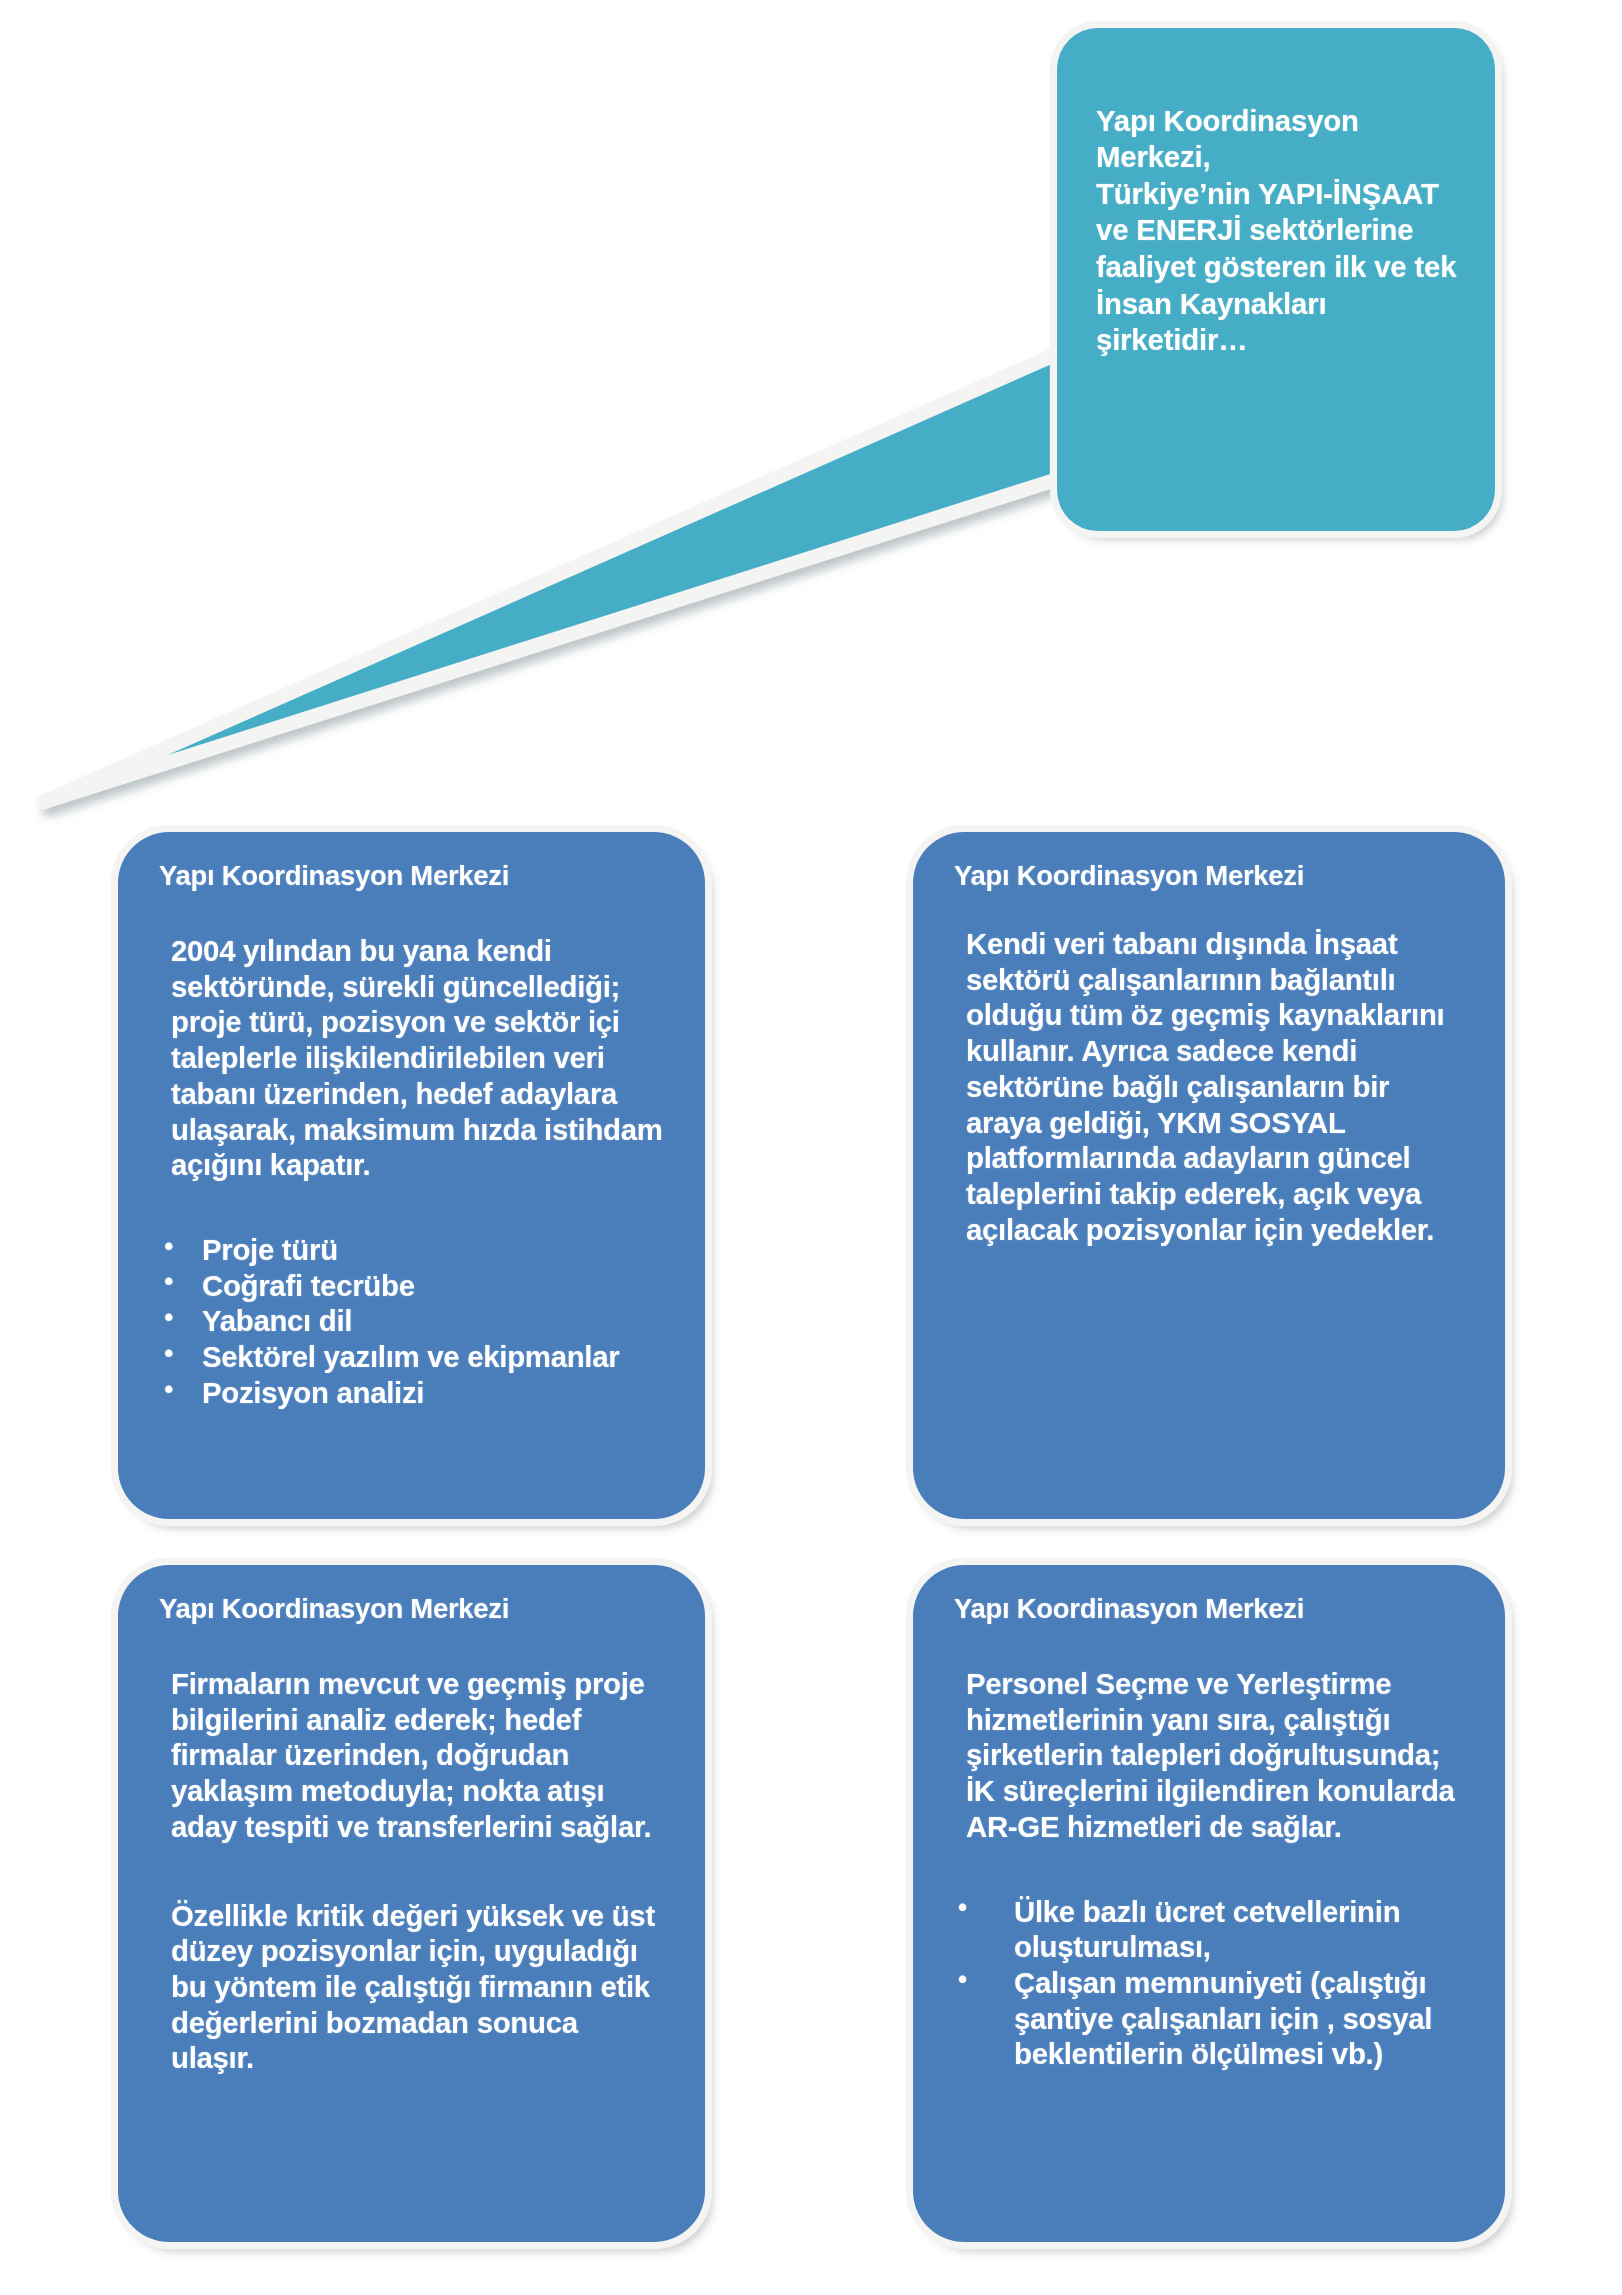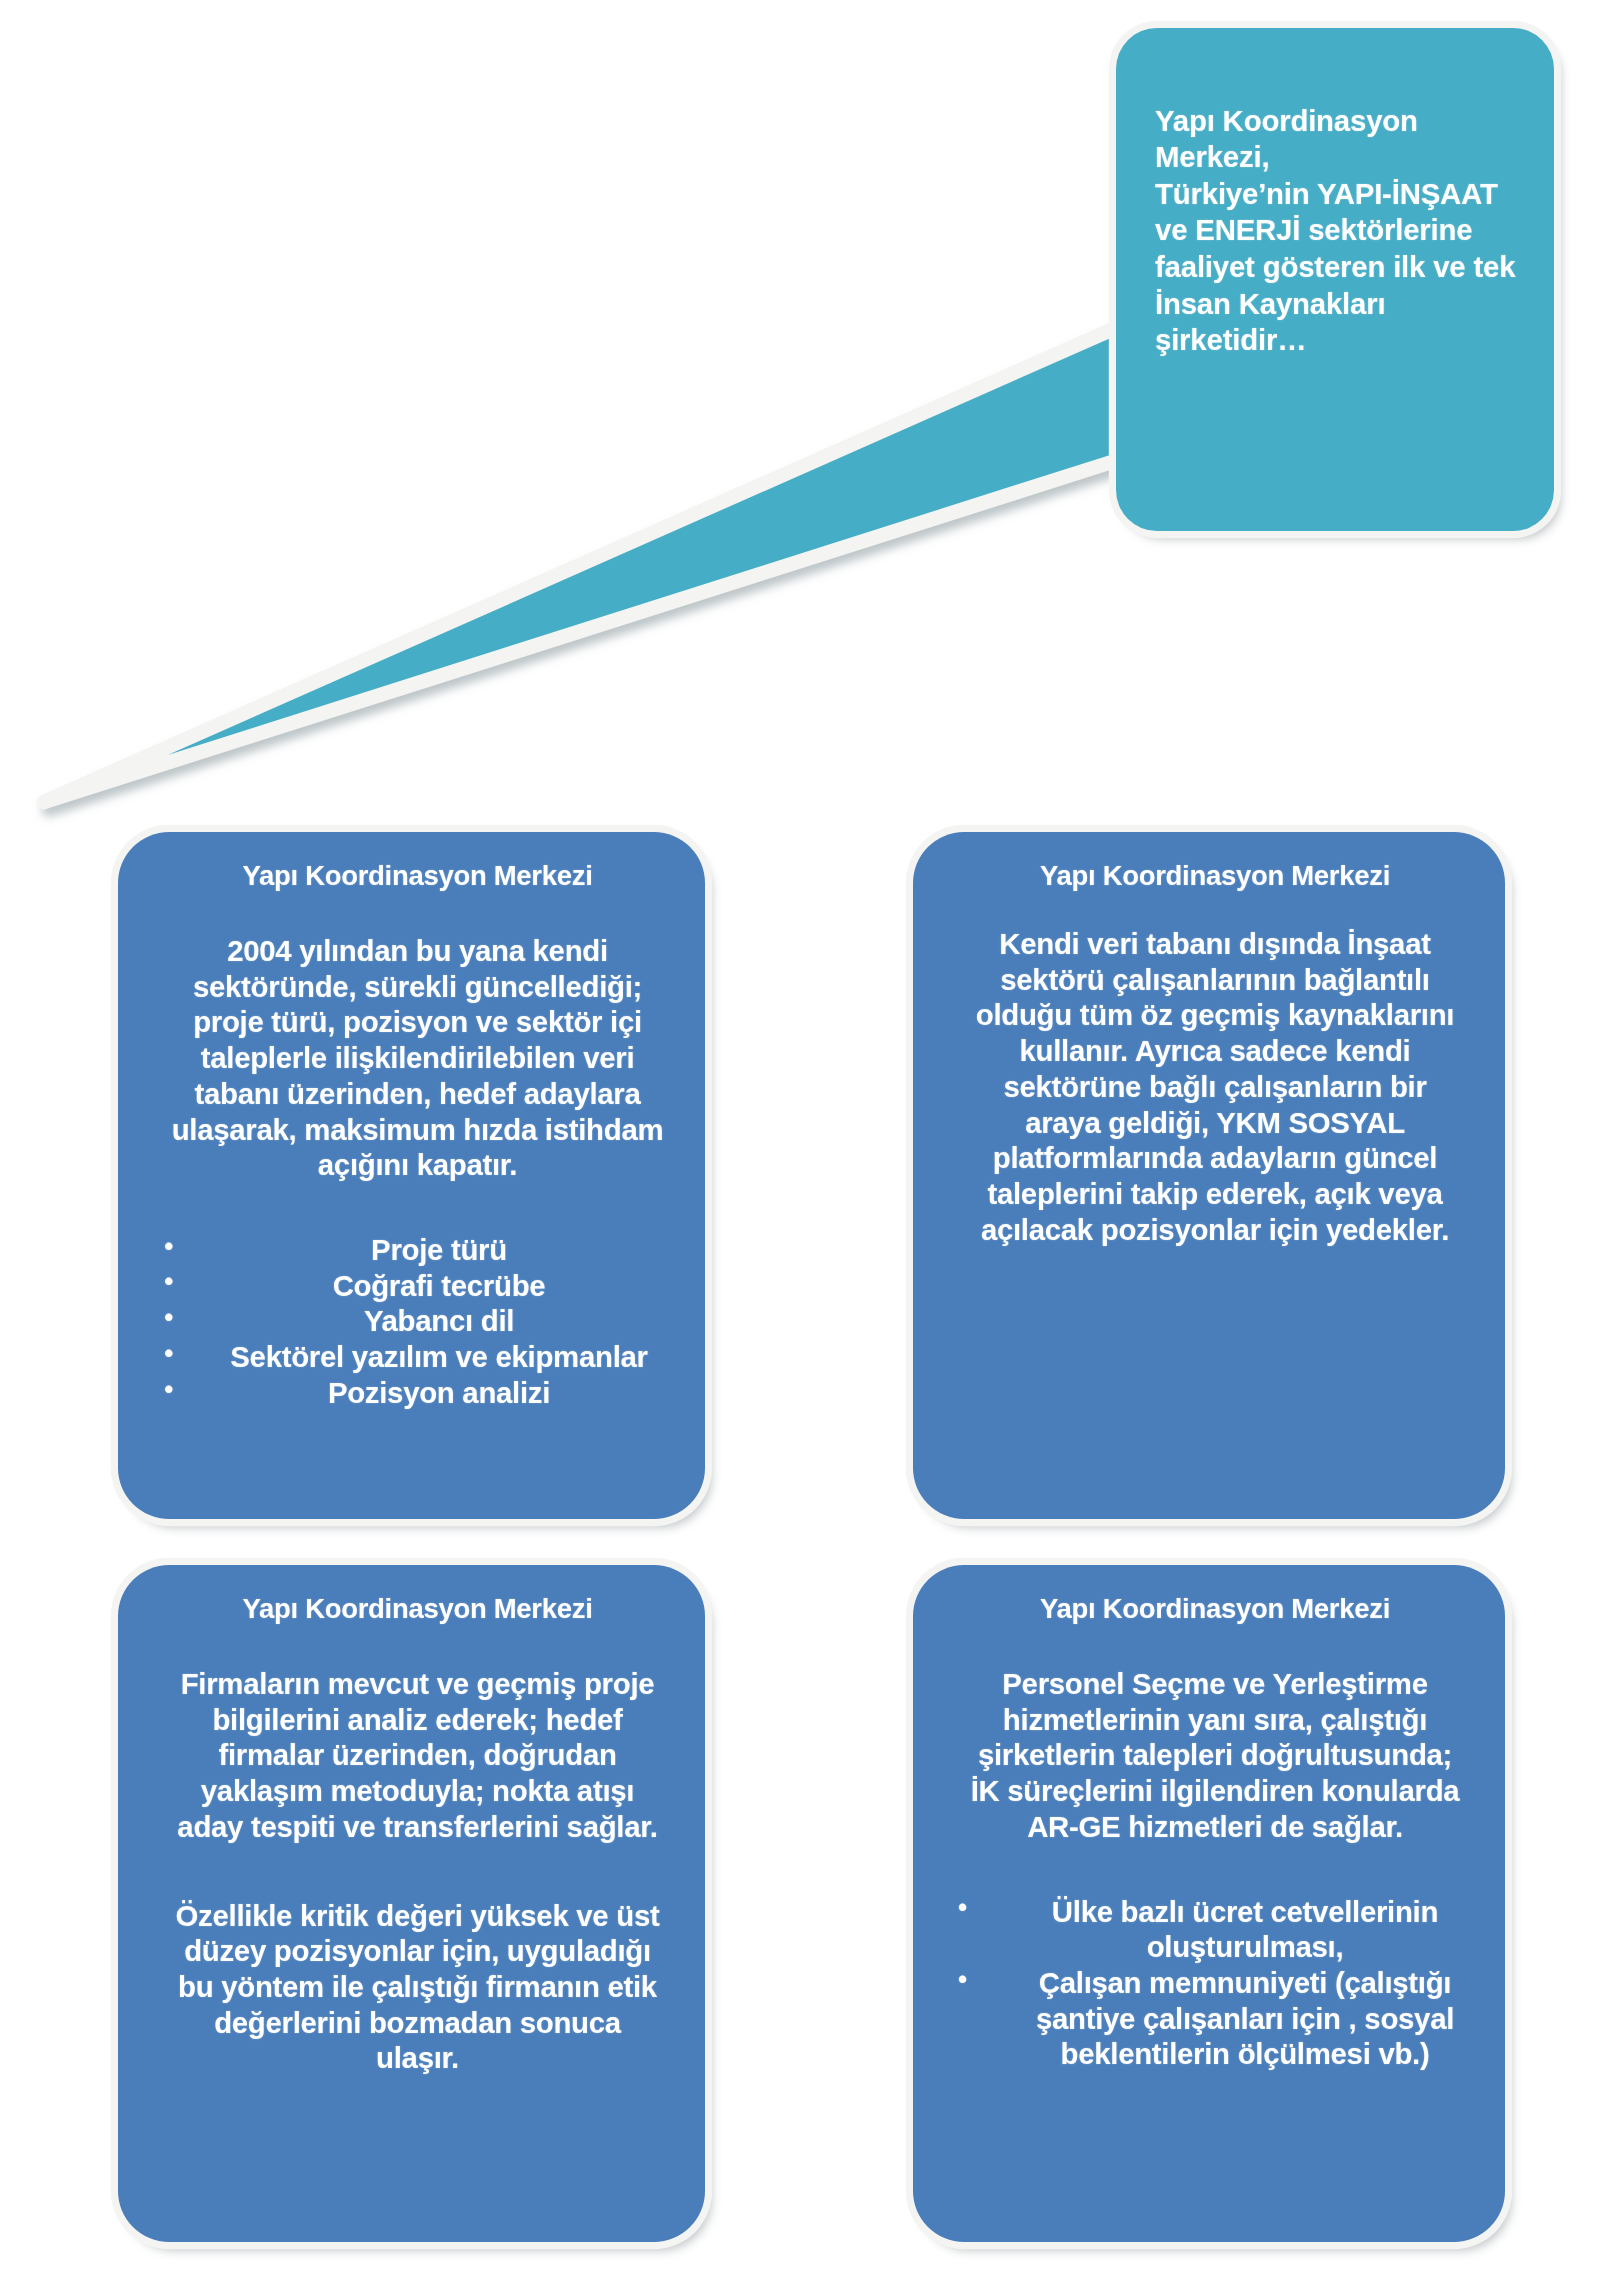--- a/index.html
+++ b/index.html
@@ -29,21 +29,21 @@
     left: 0; top: 0;
     width: 1623px;
     height: 2295px;
     z-index: 1;
     pointer-events: none;
   }
 
   
   .callout {
     position: absolute;
-    left: 1116px;
+    left: 1057px;
     top: 27.5px;
     width: 438px;
     height: 503px;
     background: #45adc6;
     border-radius: 41px;
     box-shadow: 0 0 0 7.2px #f4f4f2,
                 6.5px 7.9px 9.2px rgba(120,130,135,0.45);
     z-index: 3;
     box-sizing: border-box;
     padding: 75px 38px 40px 39px;
@@ -61,21 +61,20 @@
   
   .card {
     position: absolute;
     background: #4a7ebb;
     border-radius: 51px;
     box-shadow: 0 0 0 7.2px #f4f4f2,
                 6.5px 8.5px 9.8px rgba(120,130,135,0.42);
     z-index: 2;
     box-sizing: border-box;
     overflow: hidden;
-    text-align: center;
   }
   .card-inner {
     padding: 27.5px 29px 19.6px 41px;
   }
 
   .card-1 { left: 118px;  top: 832px; width: 587px;  height: 687px; }
   .card-2 { left: 913px; top: 832px; width: 592px;  height: 687px; }
   .card-3 { left: 118px;  top: 1565px; width: 587px;  height: 677px; }
   .card-4 { left: 913px; top: 1565px; width: 592px;  height: 677px; }
 

